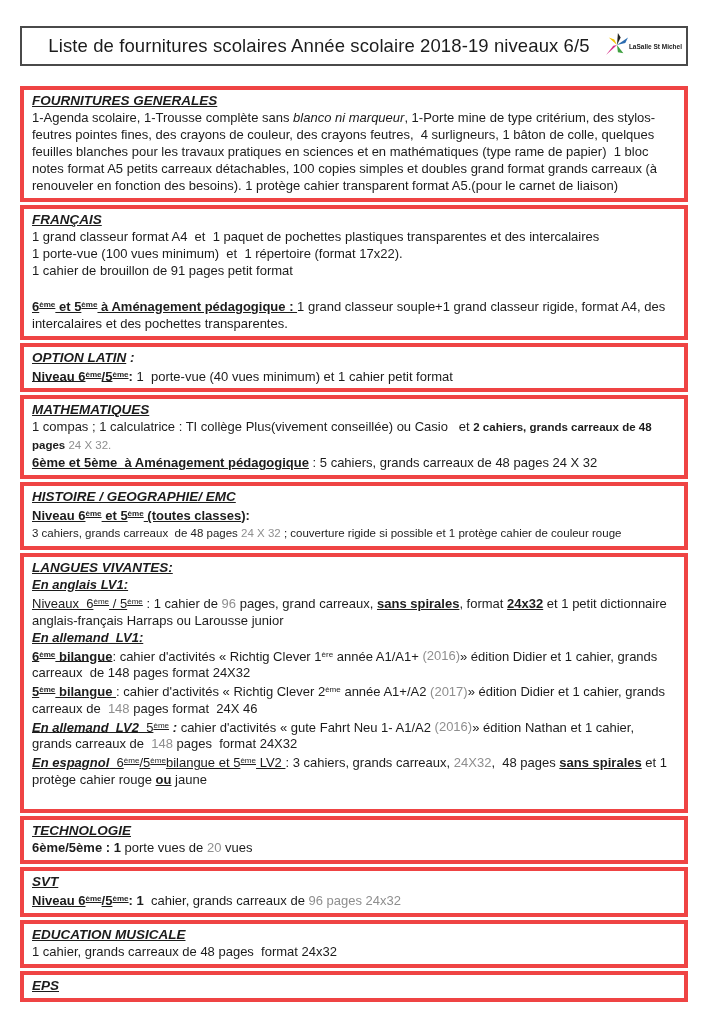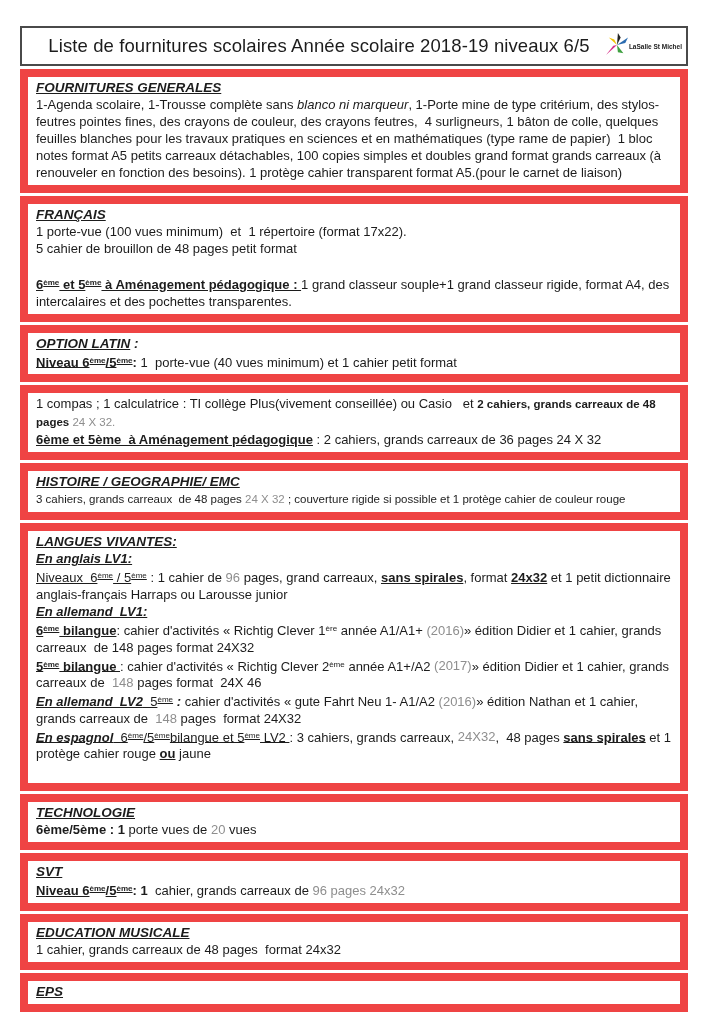--- a/index.html
+++ b/index.html
@@ -6,27 +6,27 @@
   .page{
     width:724px;height:1024px;box-sizing:border-box;
     padding:26px 36px 0 20px;
     background:#ffffff;color:#1c1c1c;
     font-family:"Liberation Sans",sans-serif;
     overflow:hidden;
   }
   .title-box{
     border:2px solid #4a4a4a;height:40px;box-sizing:border-box;
     display:flex;align-items:center;justify-content:center;
-    position:relative;margin-bottom:3px;background:#fff;
+    position:relative;margin-bottom:20px;background:#fff;
   }
   .title-text{font-size:18.5px;font-weight:400;letter-spacing:.1px;padding-right:70px;}
   .logo{position:absolute;right:4px;top:4px;display:flex;align-items:center;gap:1px;}
   .logo-text{font-size:6.5px;font-weight:bold;color:#222;line-height:7px;margin-top:4px;}
   .sections{display:flex;flex-direction:column;gap:3px;}
-  .section{border:8px solid #ef4444;background:#fff;padding:2px 8px 4px;}
+  .section{border:4px solid #ef4444;background:#fff;padding:2px 8px 4px;}
   .line{font-size:13px;line-height:17px;white-space:pre-wrap;}
   .sec-title{font-size:13.5px;}
   .blank{min-height:17px;}
   .b{font-weight:bold;}
   .i{font-style:italic;}
   .u{text-decoration:underline;}
   .sup{font-size:.62em;vertical-align:.45em;}
   .gray{color:#8e8e8e;margin-top:9px;}
   .sm{font-size:11.5px;}
 </style>
@@ -49,35 +49,38 @@
     </span>
   </div>
 
   <div class="sections">
       <div class="section">
         <div class="line sec-title"><span class="b i u">FOURNITURES GENERALES</span></div>
         <div class="line"><span>1-Agenda scolaire, 1-Trousse complète sans </span><span class="i">blanco ni marqueur</span><span>, 1-Porte mine de type critérium, des stylos-feutres pointes fines, des crayons de couleur, des crayons feutres,  4 surligneurs, 1 bâton de colle, quelques feuilles blanches pour les travaux pratiques en sciences et en mathématiques (type rame de papier)  1 bloc notes format A5 petits carreaux détachables, 100 copies simples et doubles grand format grands carreaux (à renouveler en fonction des besoins). 1 protège cahier transparent format A5.(pour le carnet de liaison)</span></div>
       </div>
       <div class="section">
         <div class="line sec-title"><span class="b i u">FRANÇAIS</span></div>
+        <div class="line"><span>1 grand classeur format A4  et  1 paquet de pochettes plastiques transparentes et des intercalaires</span></div>
         <div class="line"><span>1 porte-vue (100 vues minimum)  et  1 répertoire (format 17x22).</span></div>
-        <div class="line"><span>5 cahier de brouillon de 48 pages petit format</span></div>
+        <div class="line"><span>1 cahier de brouillon de 91 pages petit format</span></div>
         <div class="line blank">&nbsp;</div>
         <div class="line"><span class="b u">6</span><span class="b u sup">ème</span><span class="b u"> et 5</span><span class="b u sup">ème</span><span class="b u"> à Aménagement pédagogique : </span><span>1 grand classeur souple+1 grand classeur rigide, format A4, des intercalaires et des pochettes transparentes.</span></div>
       </div>
       <div class="section">
         <div class="line sec-title"><span class="b i u">OPTION LATIN</span><span class="b i"> :</span></div>
         <div class="line"><span class="b u">Niveau 6</span><span class="b u sup">ème</span><span class="b u">/5</span><span class="b u sup">ème</span><span class="b">: </span><span>1  porte-vue (40 vues minimum) et 1 cahier petit format</span></div>
       </div>
       <div class="section">
+        <div class="line sec-title"><span class="b i u">MATHEMATIQUES</span></div>
         <div class="line"><span>1 compas ; 1 calculatrice : TI collège Plus(vivement conseillée) ou Casio   et </span><span class="b sm">2 cahiers, grands carreaux de 48 pages </span><span class="gray sm">24 X 32.</span></div>
-        <div class="line"><span class="b u">6ème et 5ème  à Aménagement pédagogique</span><span> : 2 cahiers, grands carreaux de 36 pages 24 X 32</span></div>
+        <div class="line"><span class="b u">6ème et 5ème  à Aménagement pédagogique</span><span> : 5 cahiers, grands carreaux de 48 pages 24 X 32</span></div>
       </div>
       <div class="section">
         <div class="line sec-title"><span class="b i u">HISTOIRE / GEOGRAPHIE/ EMC</span></div>
+        <div class="line"><span class="b u">Niveau 6</span><span class="b u sup">ème</span><span class="b u"> et 5</span><span class="b u sup">ème</span><span class="b u"> (toutes classes</span><span class="b">):</span></div>
         <div class="line"><span class="sm">3 cahiers, grands carreaux  de 48 pages </span><span class="gray sm">24 X 32</span><span class="sm"> ; couverture rigide si possible et 1 protège cahier de couleur rouge</span></div>
       </div>
       <div class="section">
         <div class="line sec-title"><span class="b i u">LANGUES VIVANTES:</span></div>
         <div class="line"><span class="b i u">En anglais LV1:</span></div>
         <div class="line"><span class="u">Niveaux  6</span><span class="u sup">ème</span><span class="u"> / 5</span><span class="u sup">ème</span><span> : 1 cahier de </span><span class="gray">96</span><span> pages, grand carreaux, </span><span class="b u">sans spirales</span><span>, format </span><span class="b u">24x32</span><span> et 1 petit dictionnaire anglais-français Harraps ou Larousse junior</span></div>
         <div class="line"><span class="b i u">En allemand  LV1:</span></div>
         <div class="line"><span class="b u">6</span><span class="b u sup">ème</span><span class="b u"> bilangue</span><span>: cahier d'activités « Richtig Clever 1</span><span class="sup">ère</span><span> année A1/A1+ </span><span class="gray">(2016)</span><span>» édition Didier et 1 cahier, grands carreaux  de 148 pages format 24X32</span></div>
         <div class="line"><span class="b u">5</span><span class="b u sup">ème</span><span class="b u"> bilangue </span><span>: cahier d'activités « Richtig Clever 2</span><span class="sup">ème</span><span> année A1+/A2 </span><span class="gray">(2017)</span><span>» édition Didier et 1 cahier, grands carreaux de  </span><span class="gray">148</span><span> pages format  24X 46</span></div>
         <div class="line"><span class="b i u">En allemand  LV2</span><span class="u">  5</span><span class="u sup">ème</span><span class="b i"> :</span><span> cahier d'activités « gute Fahrt Neu 1- A1/A2 </span><span class="gray">(2016)</span><span>» édition Nathan et 1 cahier, grands carreaux de  </span><span class="gray">148</span><span> pages  format 24X32</span></div>

